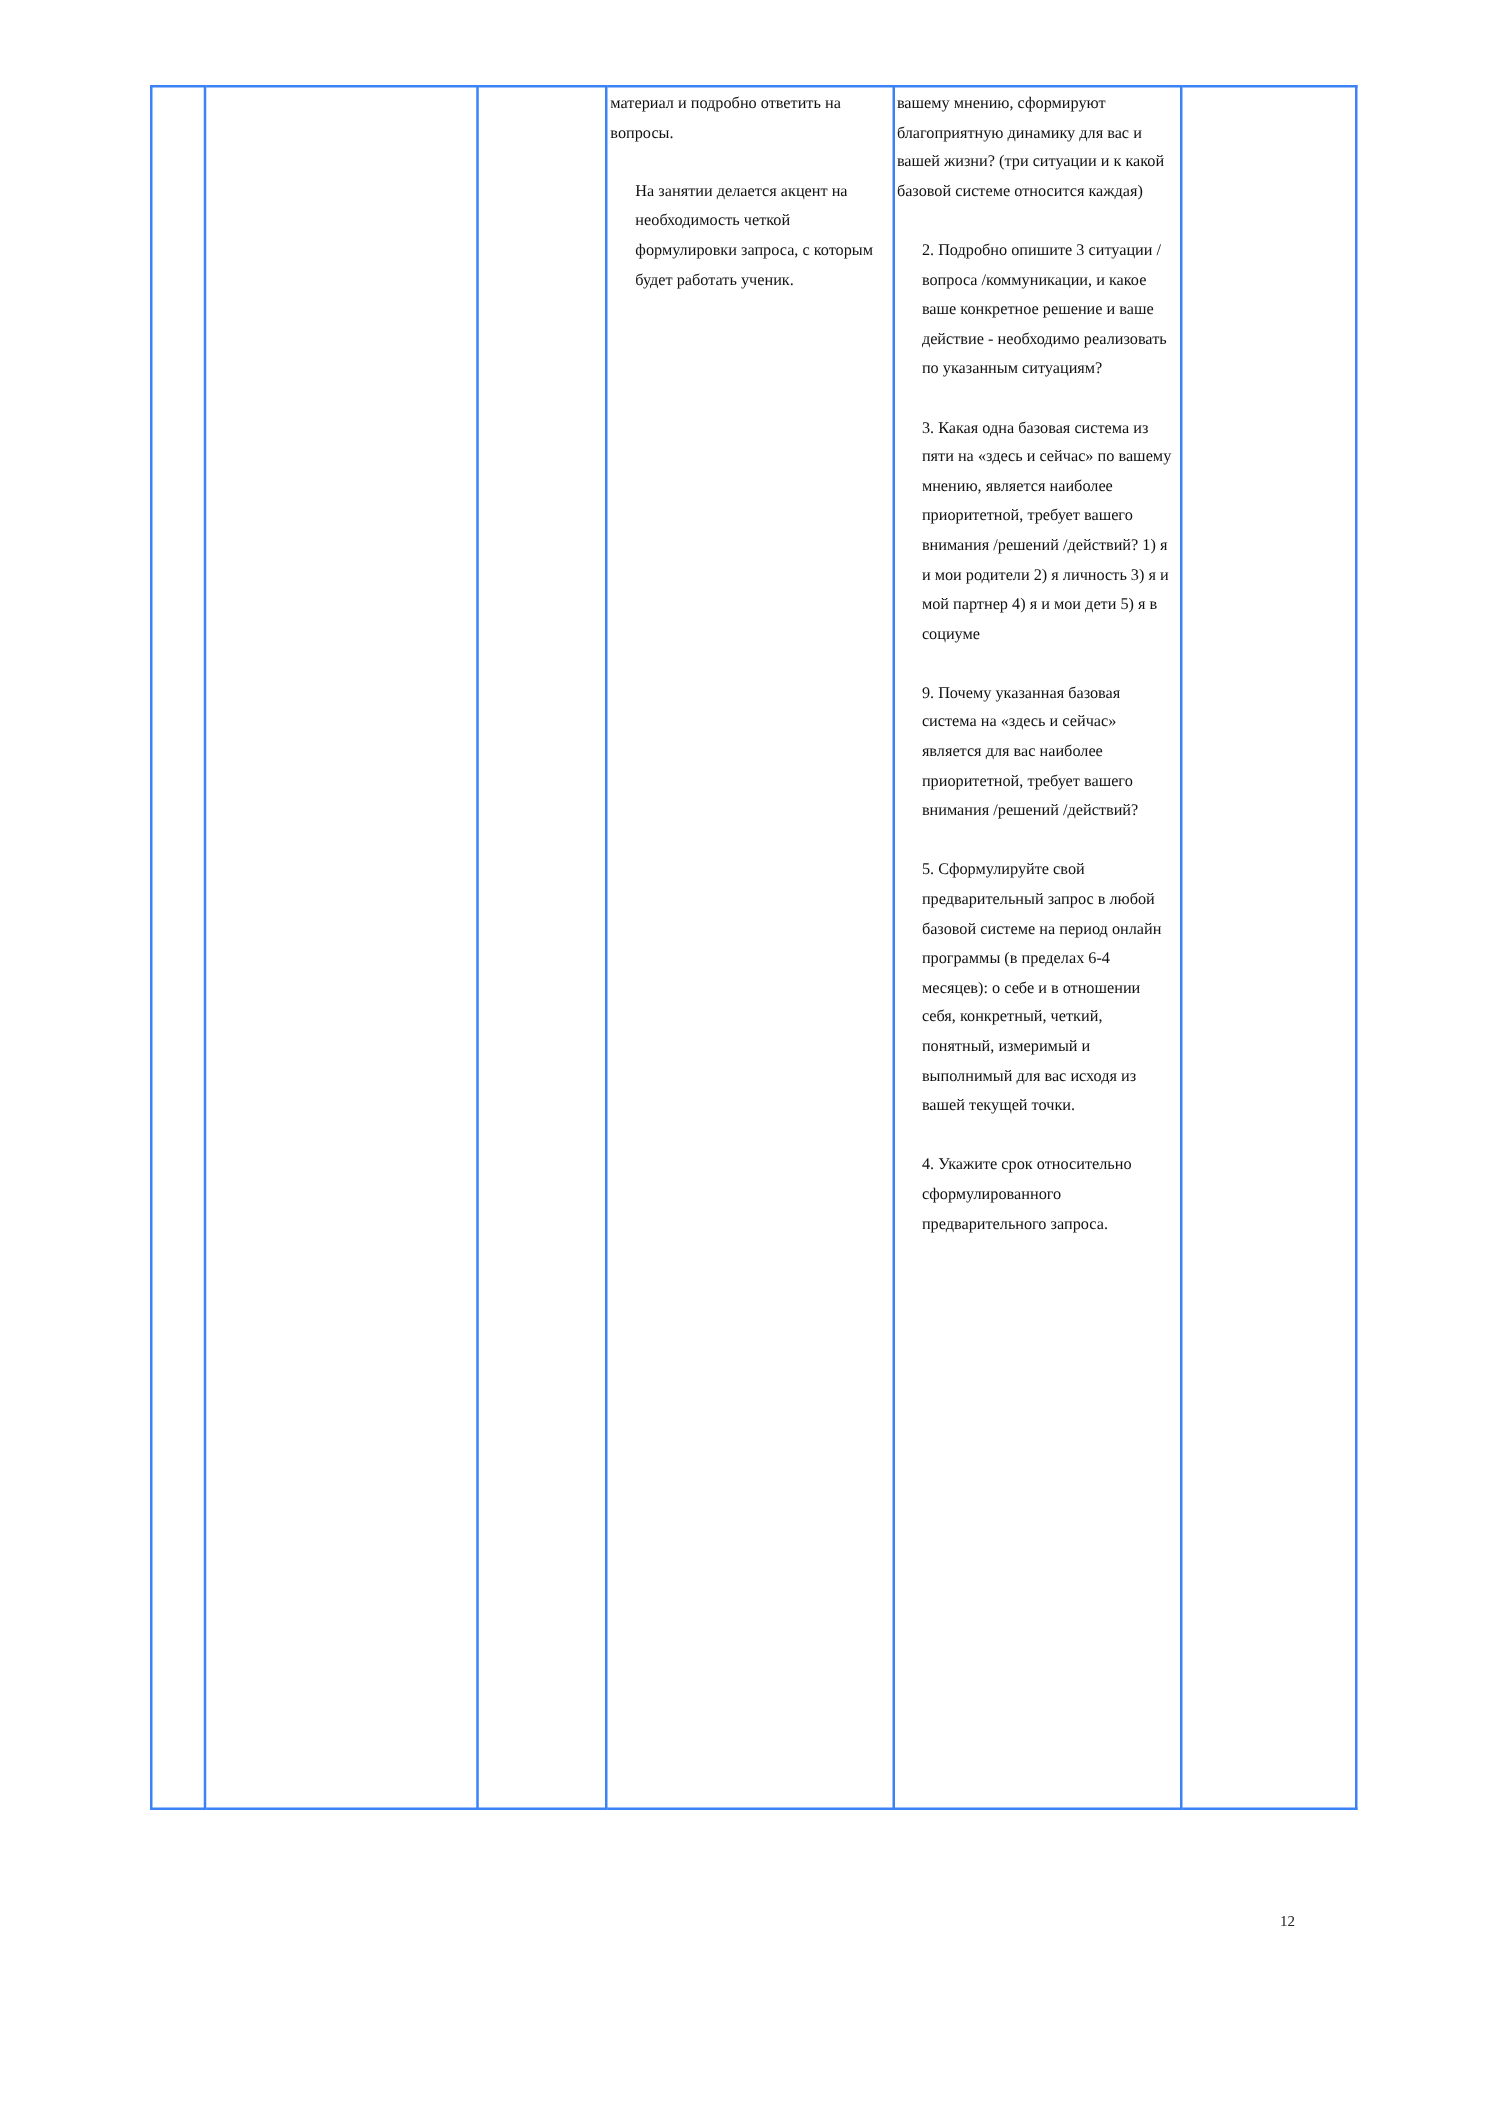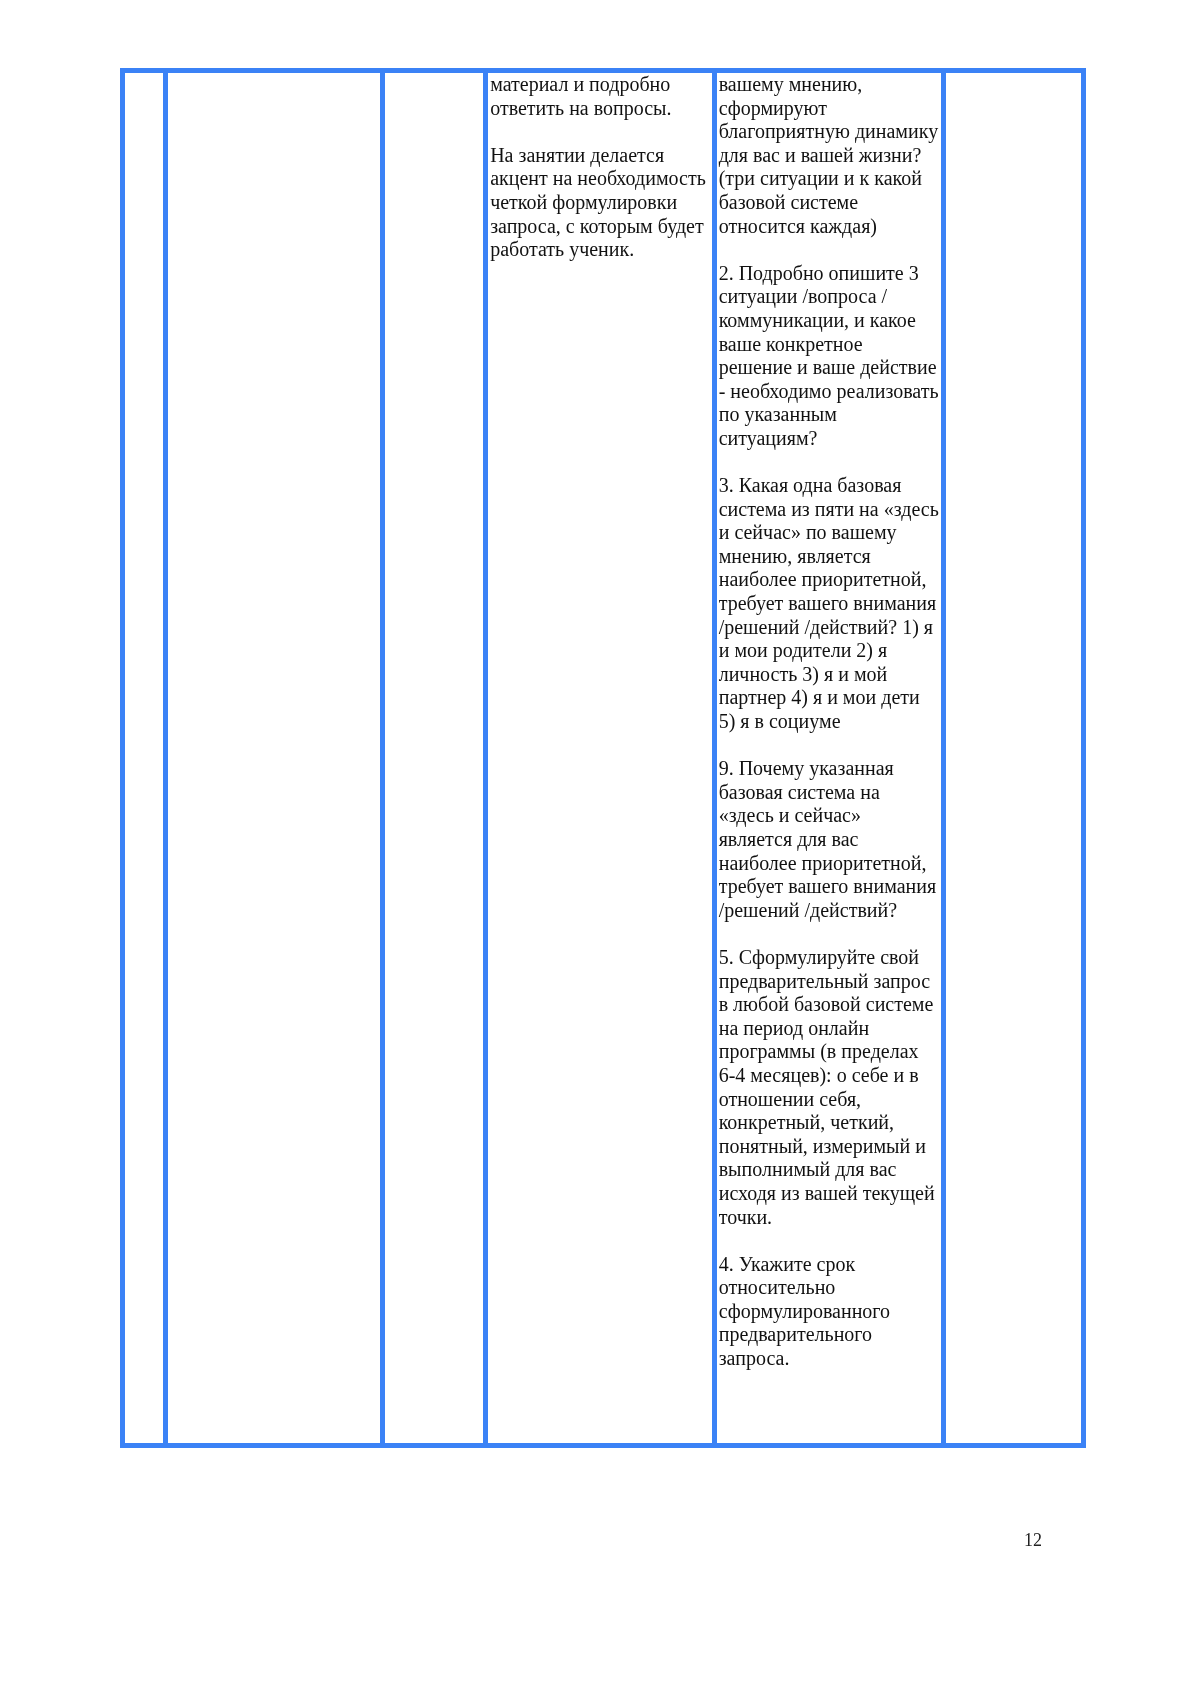--- a/index.html
+++ b/index.html
@@ -24,45 +24,46 @@
     table.doc-table {
       position: absolute;
       left: 120px;
       top: 68px;
       border-collapse: collapse;
       table-layout: fixed;
       width: 966px;
       height: 1380px;
     }
     table.doc-table td {
-      border: 5px solid #3b82f6;
+      border: 2px solid #3b82f6;
       vertical-align: top;
       padding: 0 2px 0 2px;
-      font-size: 20px;
+      font-size: 13px;
       line-height: 23.6px;
     }
     .col-1 { width: 42px; }
     .col-2 { width: 213px; }
     .col-3 { width: 101px; }
     .col-4 { width: 224px; }
     .col-5 { width: 225px; }
     .col-6 { width: 137px; }
     .para {
       margin: 0;
       white-space: normal;
       word-wrap: break-word;
     }
     .para + .para {
       margin-top: 23.6px;
+      margin-left: 20px;
     }
     .page-number {
       position: absolute;
       left: 1024px;
       top: 1530px;
-      font-size: 18px;
+      font-size: 12px;
       color: #222222;
     }
   </style>
 </head>
 <body>
 
 <div class="page">
   <table class="doc-table">
     <colgroup>
       <col class="col-1">

